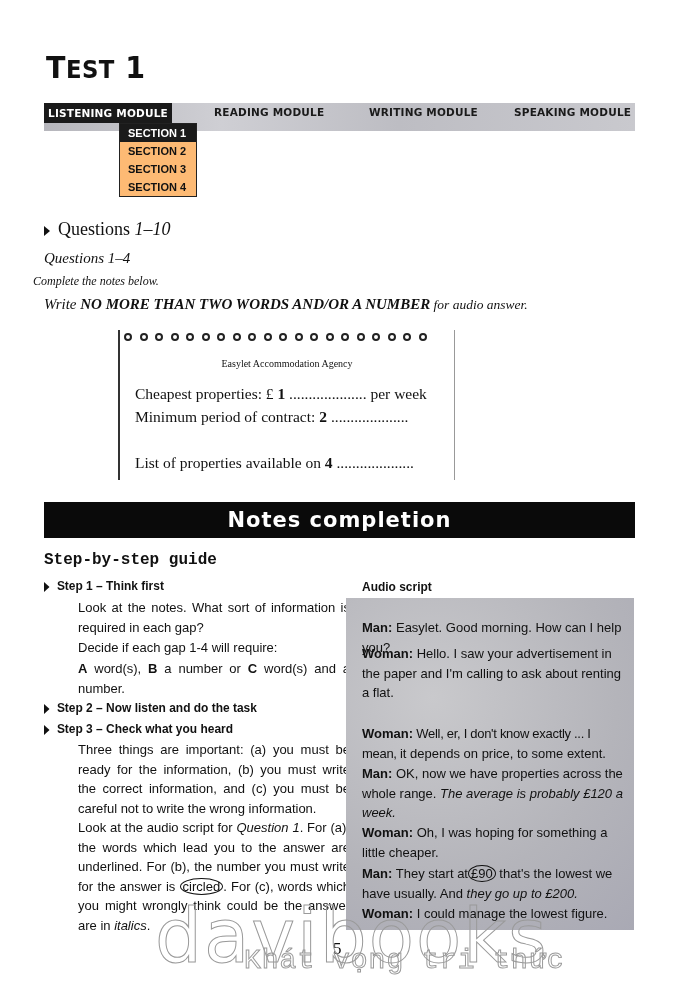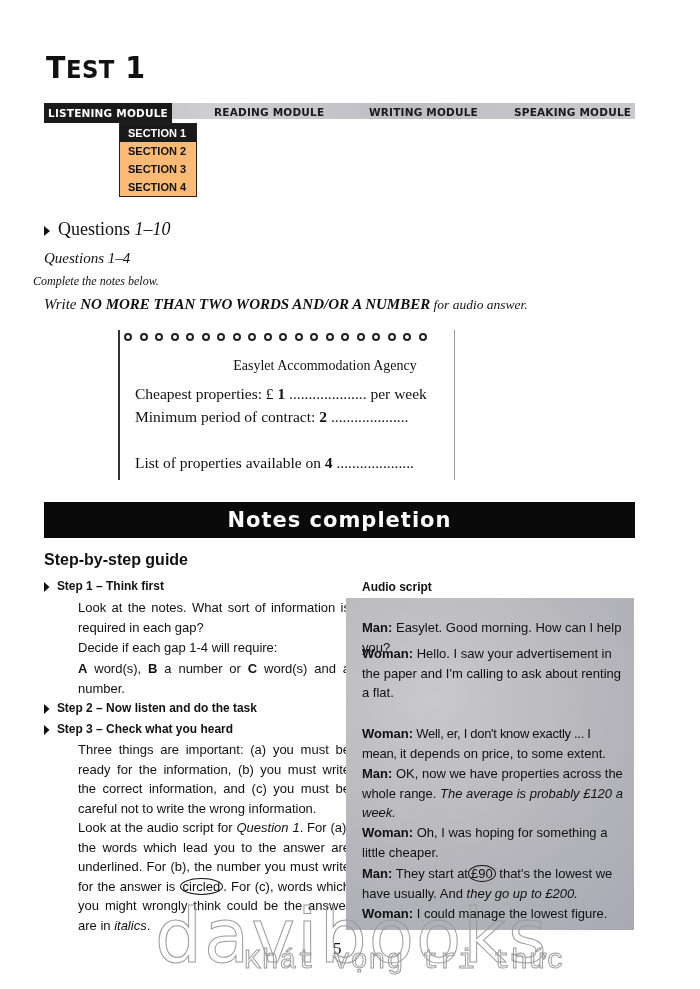--- a/index.html
+++ b/index.html
@@ -1,37 +1,37 @@
 <!DOCTYPE html>
 <html><head>
 <meta charset="utf-8">
 <style>
   html, body { margin:0; padding:0; background:#fff; }
   body { width:700px; height:989px; position:relative; overflow:hidden; font-family:"Liberation Sans", sans-serif; color:#111; }
   .abs { position:absolute; }
   .test-title { left:46px; top:50px; font-family:"DejaVu Sans", sans-serif; font-weight:900; font-size:30px; letter-spacing:0.5px; color:#111; transform:scaleX(0.95); transform-origin:left; }
   .test-title .sc { font-size:24px; }
-  .modbar { left:44px; top:103px; width:591px; height:16px; background:linear-gradient(90deg,#b6b6bc,#cfcfd4 30%,#bdbdc3 60%,#c9c9ce); }
+  .modbar { left:44px; top:103px; width:591px; height:28px; background:linear-gradient(90deg,#b6b6bc,#cfcfd4 30%,#bdbdc3 60%,#c9c9ce); }
   .modbar .tab { position:absolute; top:3px; font-family:"DejaVu Sans", sans-serif; font-weight:bold; font-size:10.5px; color:#1a1a1a; letter-spacing:0.2px; }
   .modbar .tab.active { left:0; top:0; height:20px; line-height:20px; width:128px; background:#1a1a1a; color:#fff; text-align:center; }
   .sections { left:119px; top:123px; width:76px; border:1.5px solid #222; background:#fdba74; }
   .sections div { font-family:"Liberation Sans", sans-serif; font-weight:bold; font-size:11px; padding:2px 8px; height:14px; line-height:14px; }
   .sections div.active { background:#1a1a1a; color:#fff; }
   .serif { font-family:"Liberation Serif", serif; }
   .q-head { left:44px; top:219px; font-size:18px;text-align:center; }
   .q-sub { left:44px; top:250px; font-size:15px; font-style:italic; }
   .q-inst1 { left:33px; top:274px; font-size:12px; font-style:italic; }
   .q-inst2 { left:44px; top:296px; font-size:15px; }
   .notepad { left:118px; top:330px; width:334px; height:150px; border-left:2px solid #333; border-right:1px solid #999; }
   .rings { position:absolute; left:4px; top:3px; display:flex; gap:7.5px; }
   .ring { width:8px; height:8px; border-radius:50%; border:2px solid #222; box-sizing:border-box; }
-  .np-title { position:absolute; left:0; width:100%; top:28px; text-align:center; font-size:14px;margin-left:38px; }
+  .np-title { position:absolute; left:0; width:100%; top:28px; text-align:center; font-size:10px; }
   .np-line { position:absolute; left:15px; font-size:15.5px; }
   .banner { left:44px; top:502px; width:591px; height:36px; background:#0a0a0a; color:#fff; text-align:center; font-family:"DejaVu Sans", sans-serif; font-weight:bold; font-size:21px; line-height:36px; letter-spacing:1px; }
-  .guide-title { left:44px; top:551px; font-family:Liberation Sans, sans-serif; font-size:16px; font-weight:bold; }
+  .guide-title { left:44px; top:551px; font-family:Liberation Mono, monospace; font-size:16px; font-weight:bold; }
   .step { left:44px; font-family:"Liberation Sans", sans-serif; font-weight:bold; font-size:13px; transform:scaleX(0.92); transform-origin:left; }
   .para { left:60px; width:272px; font-size:13px; line-height:19.5px; text-align:justify; transform-origin:left;margin-left:18px; }
   .para b { font-weight:bold; }
   .circle { border:1.3px solid #111; border-radius:50%; padding:0 2px; }
   .audio-title { left:362px; top:579px; font-weight:bold; font-size:13px; transform:scaleX(0.92); transform-origin:left; }
   .audio-box { left:346px; top:598px; width:288px; height:332px; background:radial-gradient(circle at 30% 30%,#c9c9cc,#b4b4ba 60%,#a9a9b4); }
   .audio-box .line { position:absolute; left:16px; width:262px; font-size:13px; line-height:19.6px; }
   .u { }
   .page-num { left:333px; top:939px; font-family:"Liberation Serif", serif; font-size:17px; }
   .wm1 { left:155px; top:893px; font-family:"DejaVu Sans", sans-serif; font-size:74px; color:transparent; -webkit-text-stroke:1px #9a9a9a; letter-spacing:2px; }

